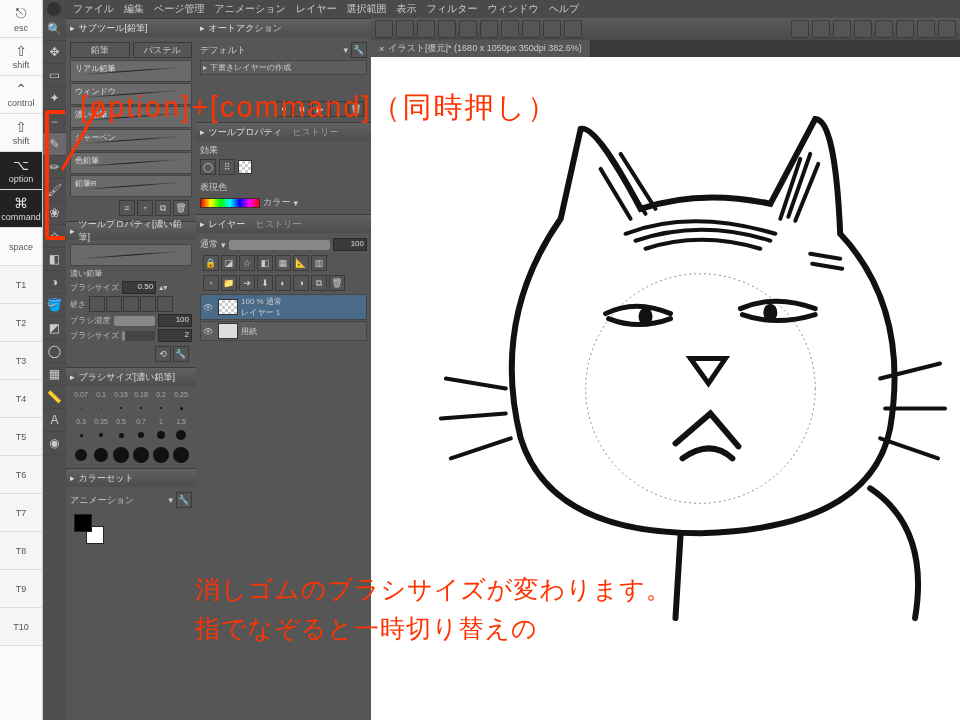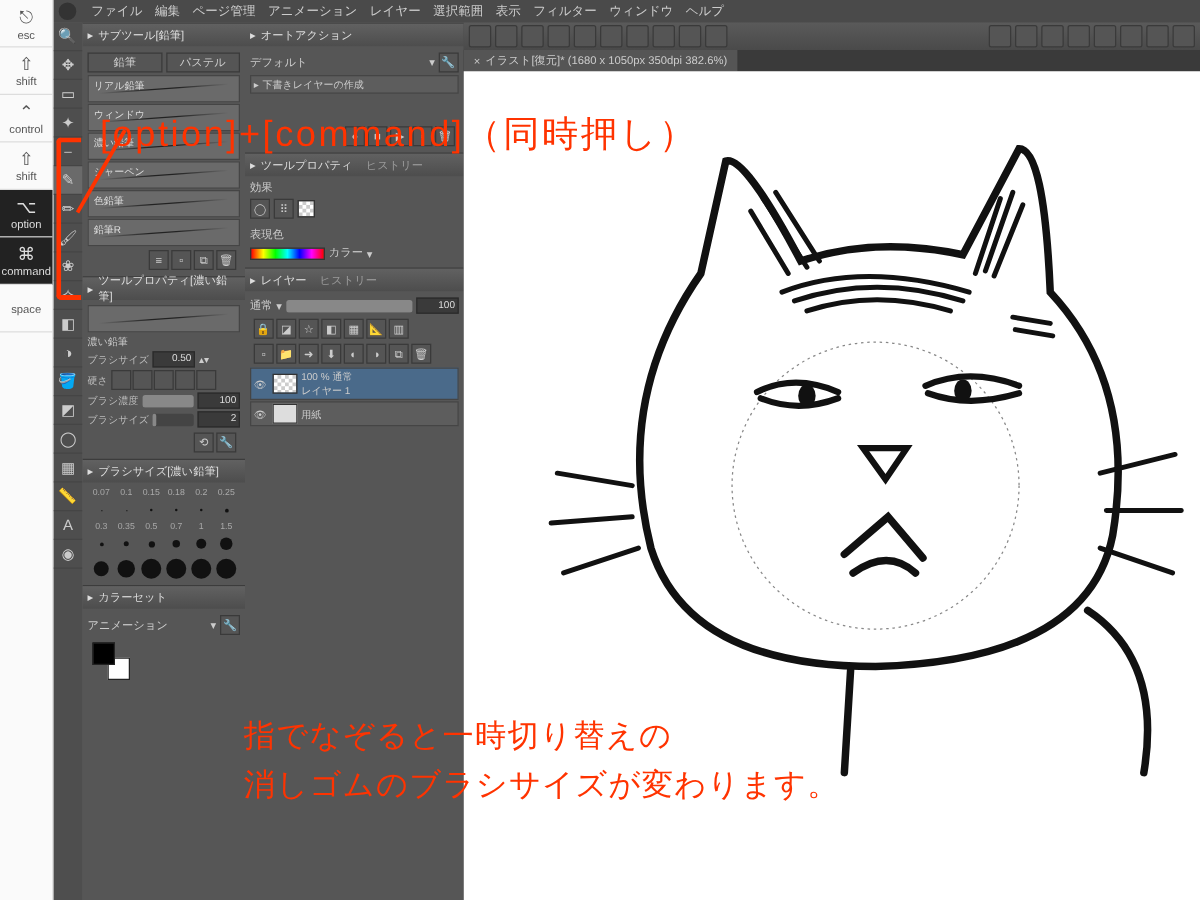--- a/index.html
+++ b/index.html
@@ -107,20 +107,32 @@
         <span class="glyph">⌥</span>
         <span>option</span>
       </div>
       <div class="physkey dark">
         <span class="glyph">⌘</span>
         <span>command</span>
       </div>
       <div class="physkey">
         <span>space</span>
       </div>
+    </div>
+  <div id="osk-nums">
+      <div class="physkey tnum">T1</div>
+      <div class="physkey tnum">T2</div>
+      <div class="physkey tnum">T3</div>
+      <div class="physkey tnum">T4</div>
+      <div class="physkey tnum">T5</div>
+      <div class="physkey tnum">T6</div>
+      <div class="physkey tnum">T7</div>
+      <div class="physkey tnum">T8</div>
+      <div class="physkey tnum">T9</div>
+      <div class="physkey tnum">T10</div>
     </div>
 </div>
 
 <div class="app">
 
   <div class="menubar">
     <span class="logo"></span>
     <span id="menubar-items"><span style="margin-right: 10px;">ファイル</span><span style="margin-right: 10px;">編集</span><span style="margin-right: 10px;">ページ管理</span><span style="margin-right: 10px;">アニメーション</span><span style="margin-right: 10px;">レイヤー</span><span style="margin-right: 10px;">選択範囲</span><span style="margin-right: 10px;">表示</span><span style="margin-right: 10px;">フィルター</span><span style="margin-right: 10px;">ウィンドウ</span><span style="margin-right: 10px;">ヘルプ</span></span>
   </div>
 
@@ -551,15 +563,15 @@
     </div>
   </div>
 </div>
 
 <div class="annot bracket"></div>
 <svg class="annot" style="left:60px;top:100px;width:60px;height:80px;overflow:visible">
   <line x1="2" y1="70" x2="40" y2="4" stroke="#ff3300" stroke-width="3"></line>
 </svg>
 <div class="annot top">[option]+[command]（同時押し）</div>
 <div class="annot bottom">
+  <div>消しゴムのブラシサイズが変わります。</div>
   <div>指でなぞると一時切り替えの</div>
-  <div>消しゴムのブラシサイズが変わります。</div>
 </div>
 
 </body></html>

